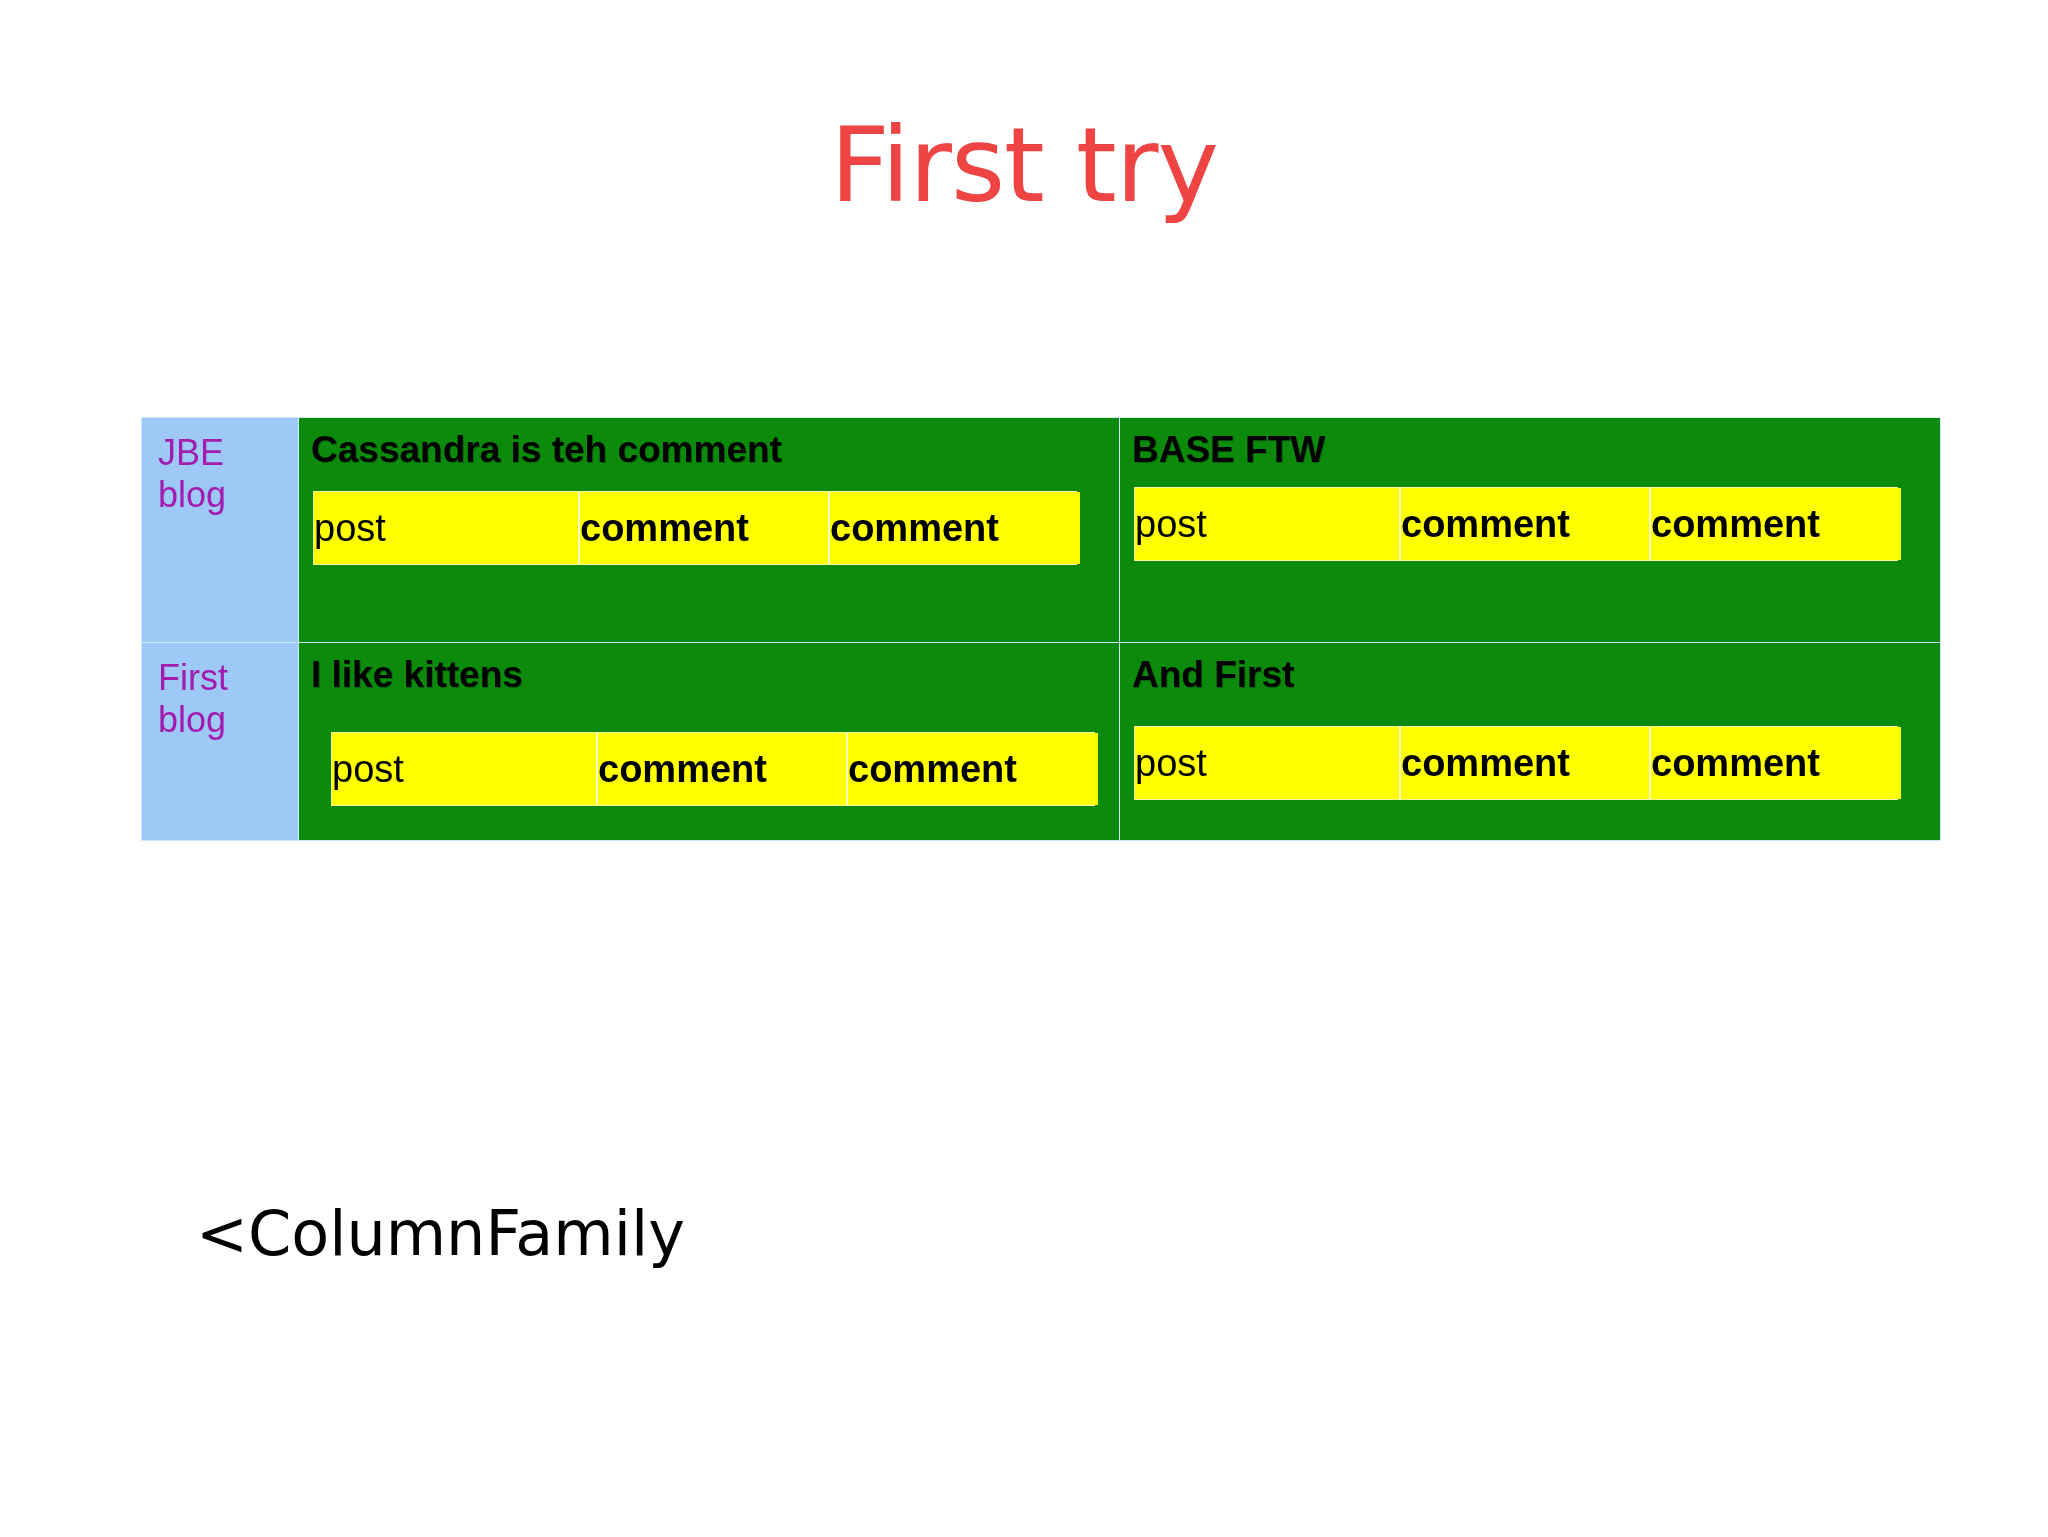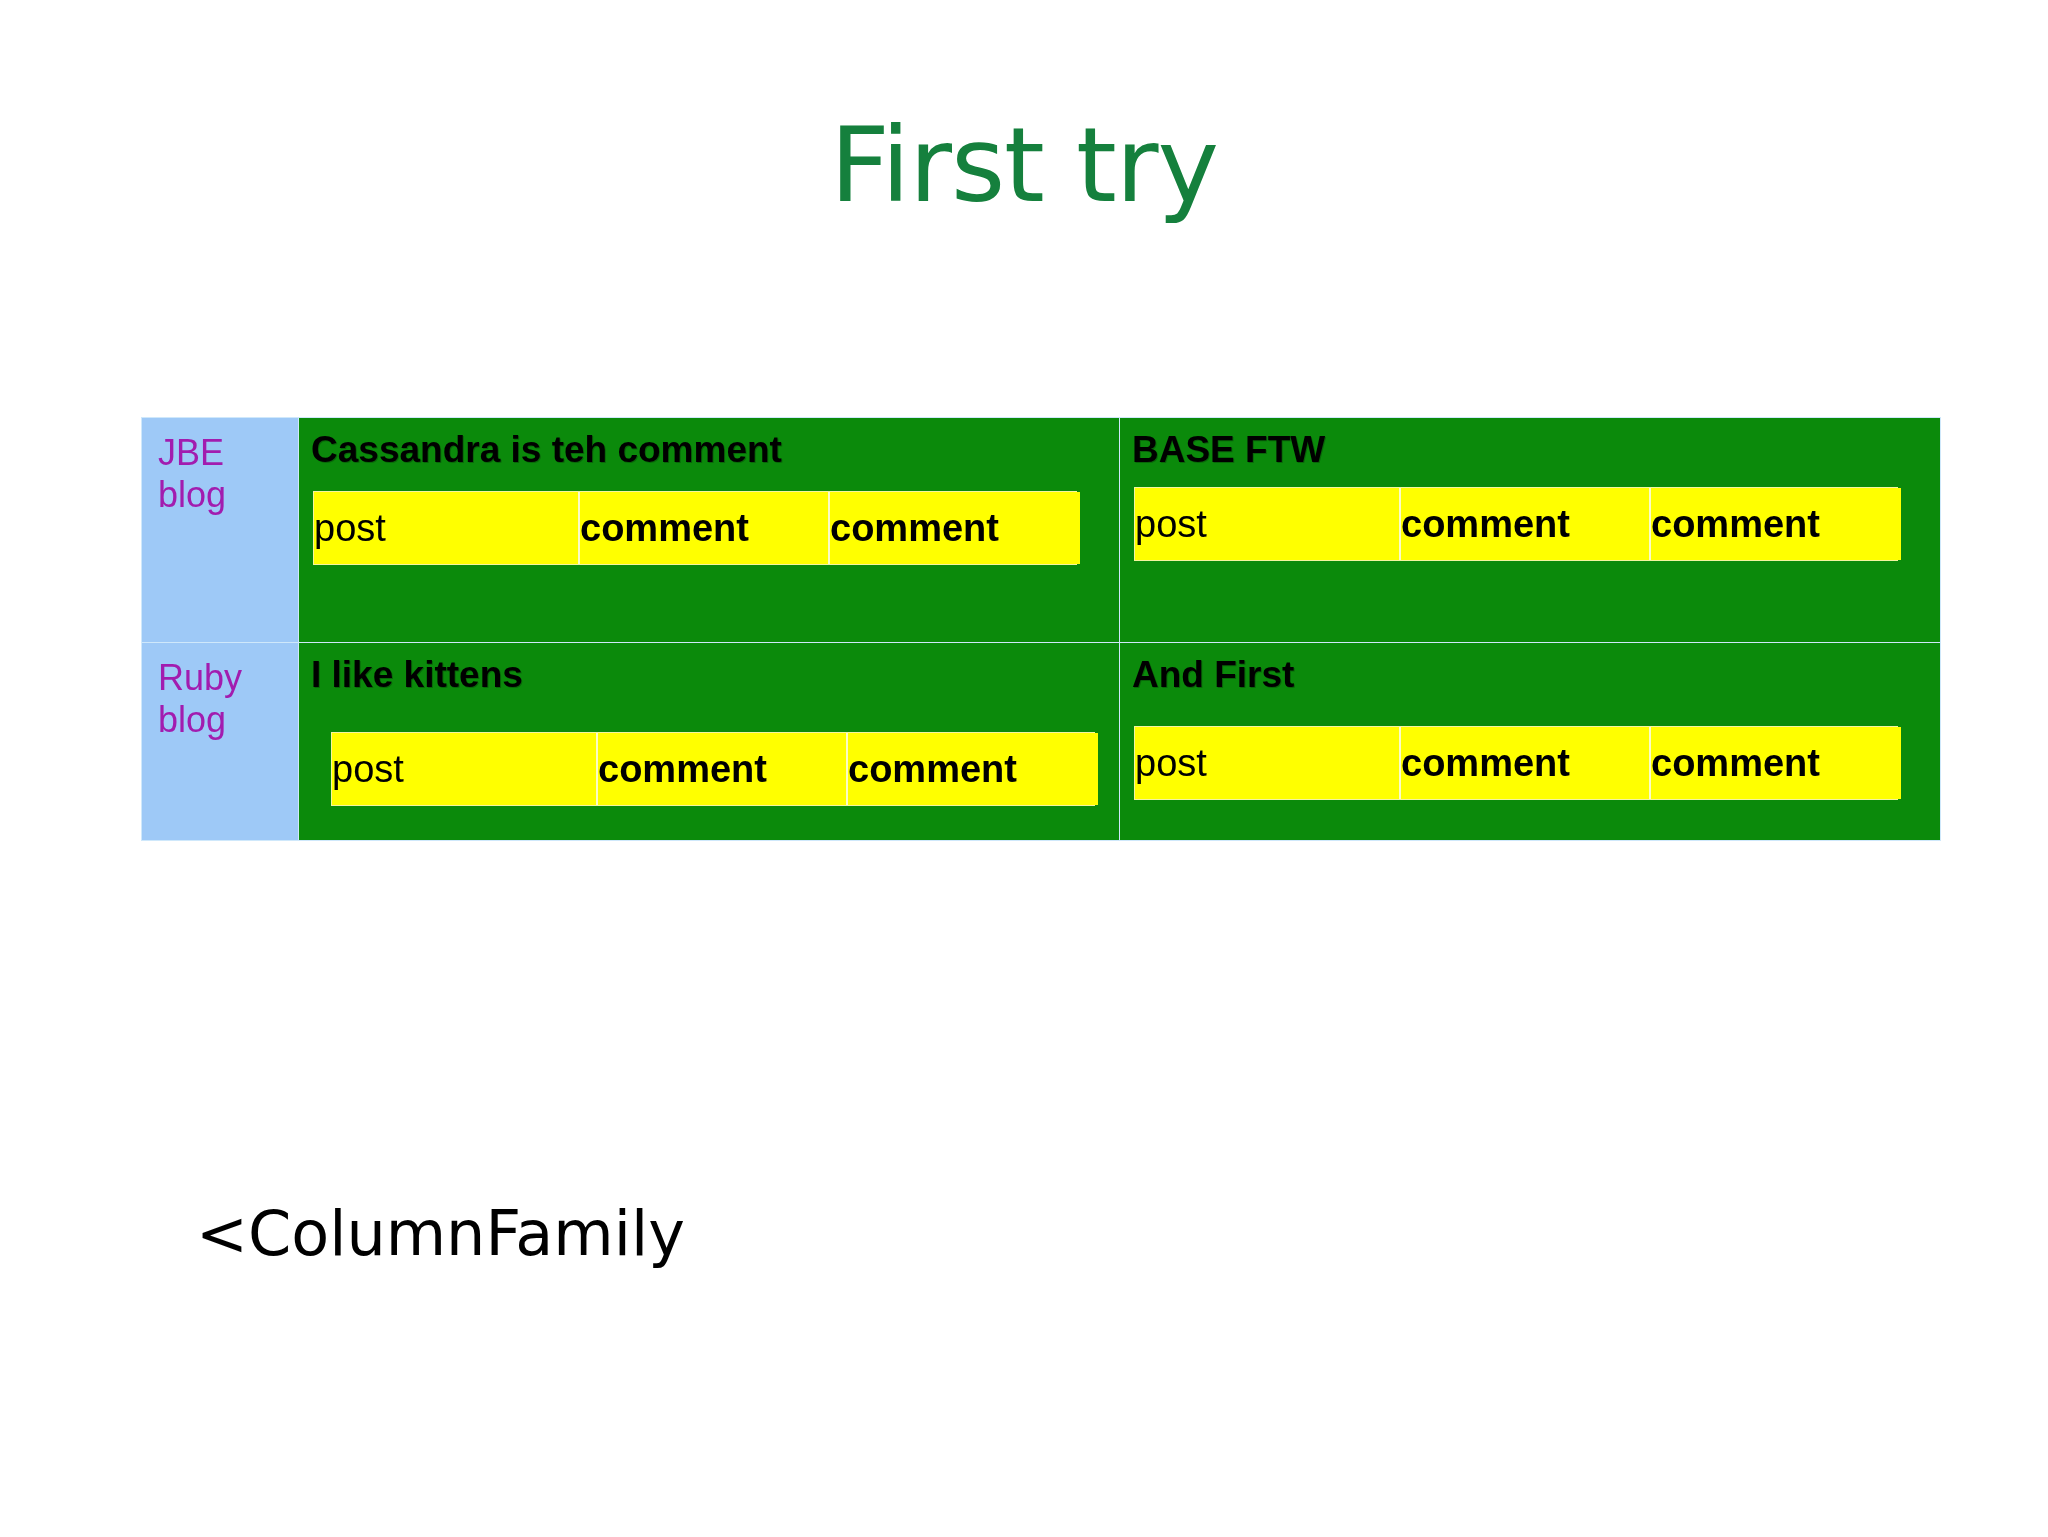--- a/index.html
+++ b/index.html
@@ -19,21 +19,21 @@
   .slide-title {
     position: absolute;
     left: 0;
     top: 108px;
     width: 2048px;
     text-align: center;
     font-family: "DejaVu Sans", "Liberation Sans", sans-serif;
     font-size: 104px;
     font-weight: 400;
     line-height: 1.1;
-    color: #15803d;
+    color: #ef4444;
     letter-spacing: -1px;
   }
 
   
   .cf-table {
     position: absolute;
     left: 141px;
     top: 417px;
     width: 1800px;
     border-collapse: collapse;
@@ -159,21 +159,21 @@
             <div class="subcol w-comment">comment</div>
             <div class="subcol w-comment">comment</div>
           </div>
         </div>
       </td>
     </tr>
 
     <tr>
 
       <td class="key-cell">
-        <span class="key-line">Ruby</span>
+        <span class="key-line">First</span>
         <span class="key-line">blog</span>
       </td>
 
       <td class="super-cell row-bottom">
         <div class="super-name">I like kittens</div>
         <div class="strip-wrap">
           <div class="subcols strip-c">
             <div class="subcol w-post">post</div>
             <div class="subcol w-comment">comment</div>
             <div class="subcol w-comment">comment</div>

